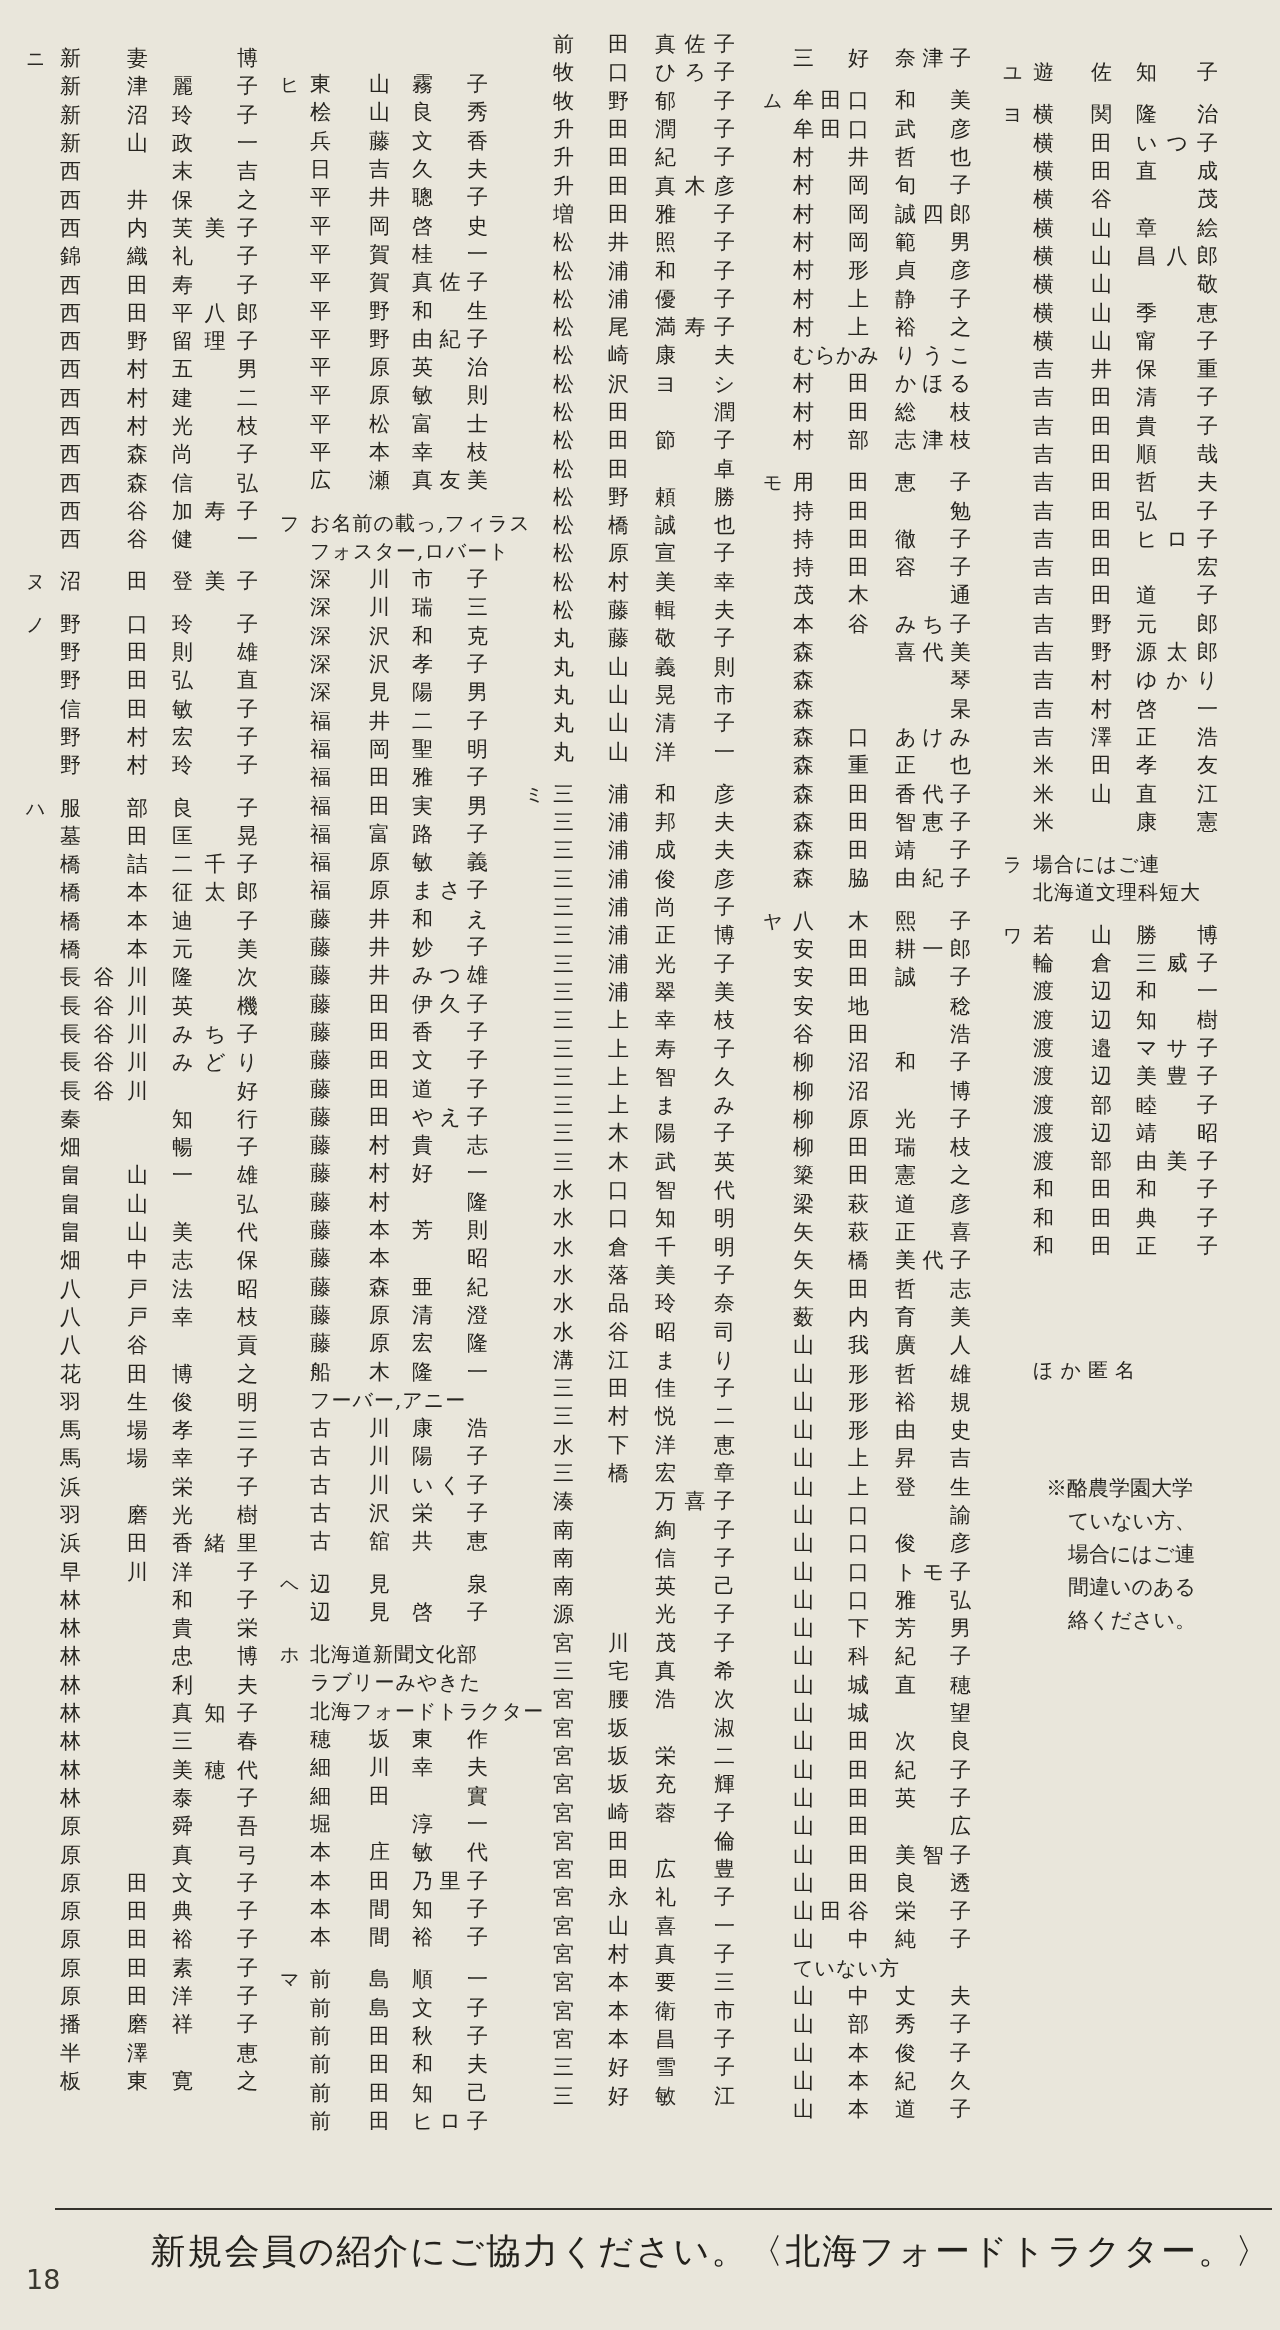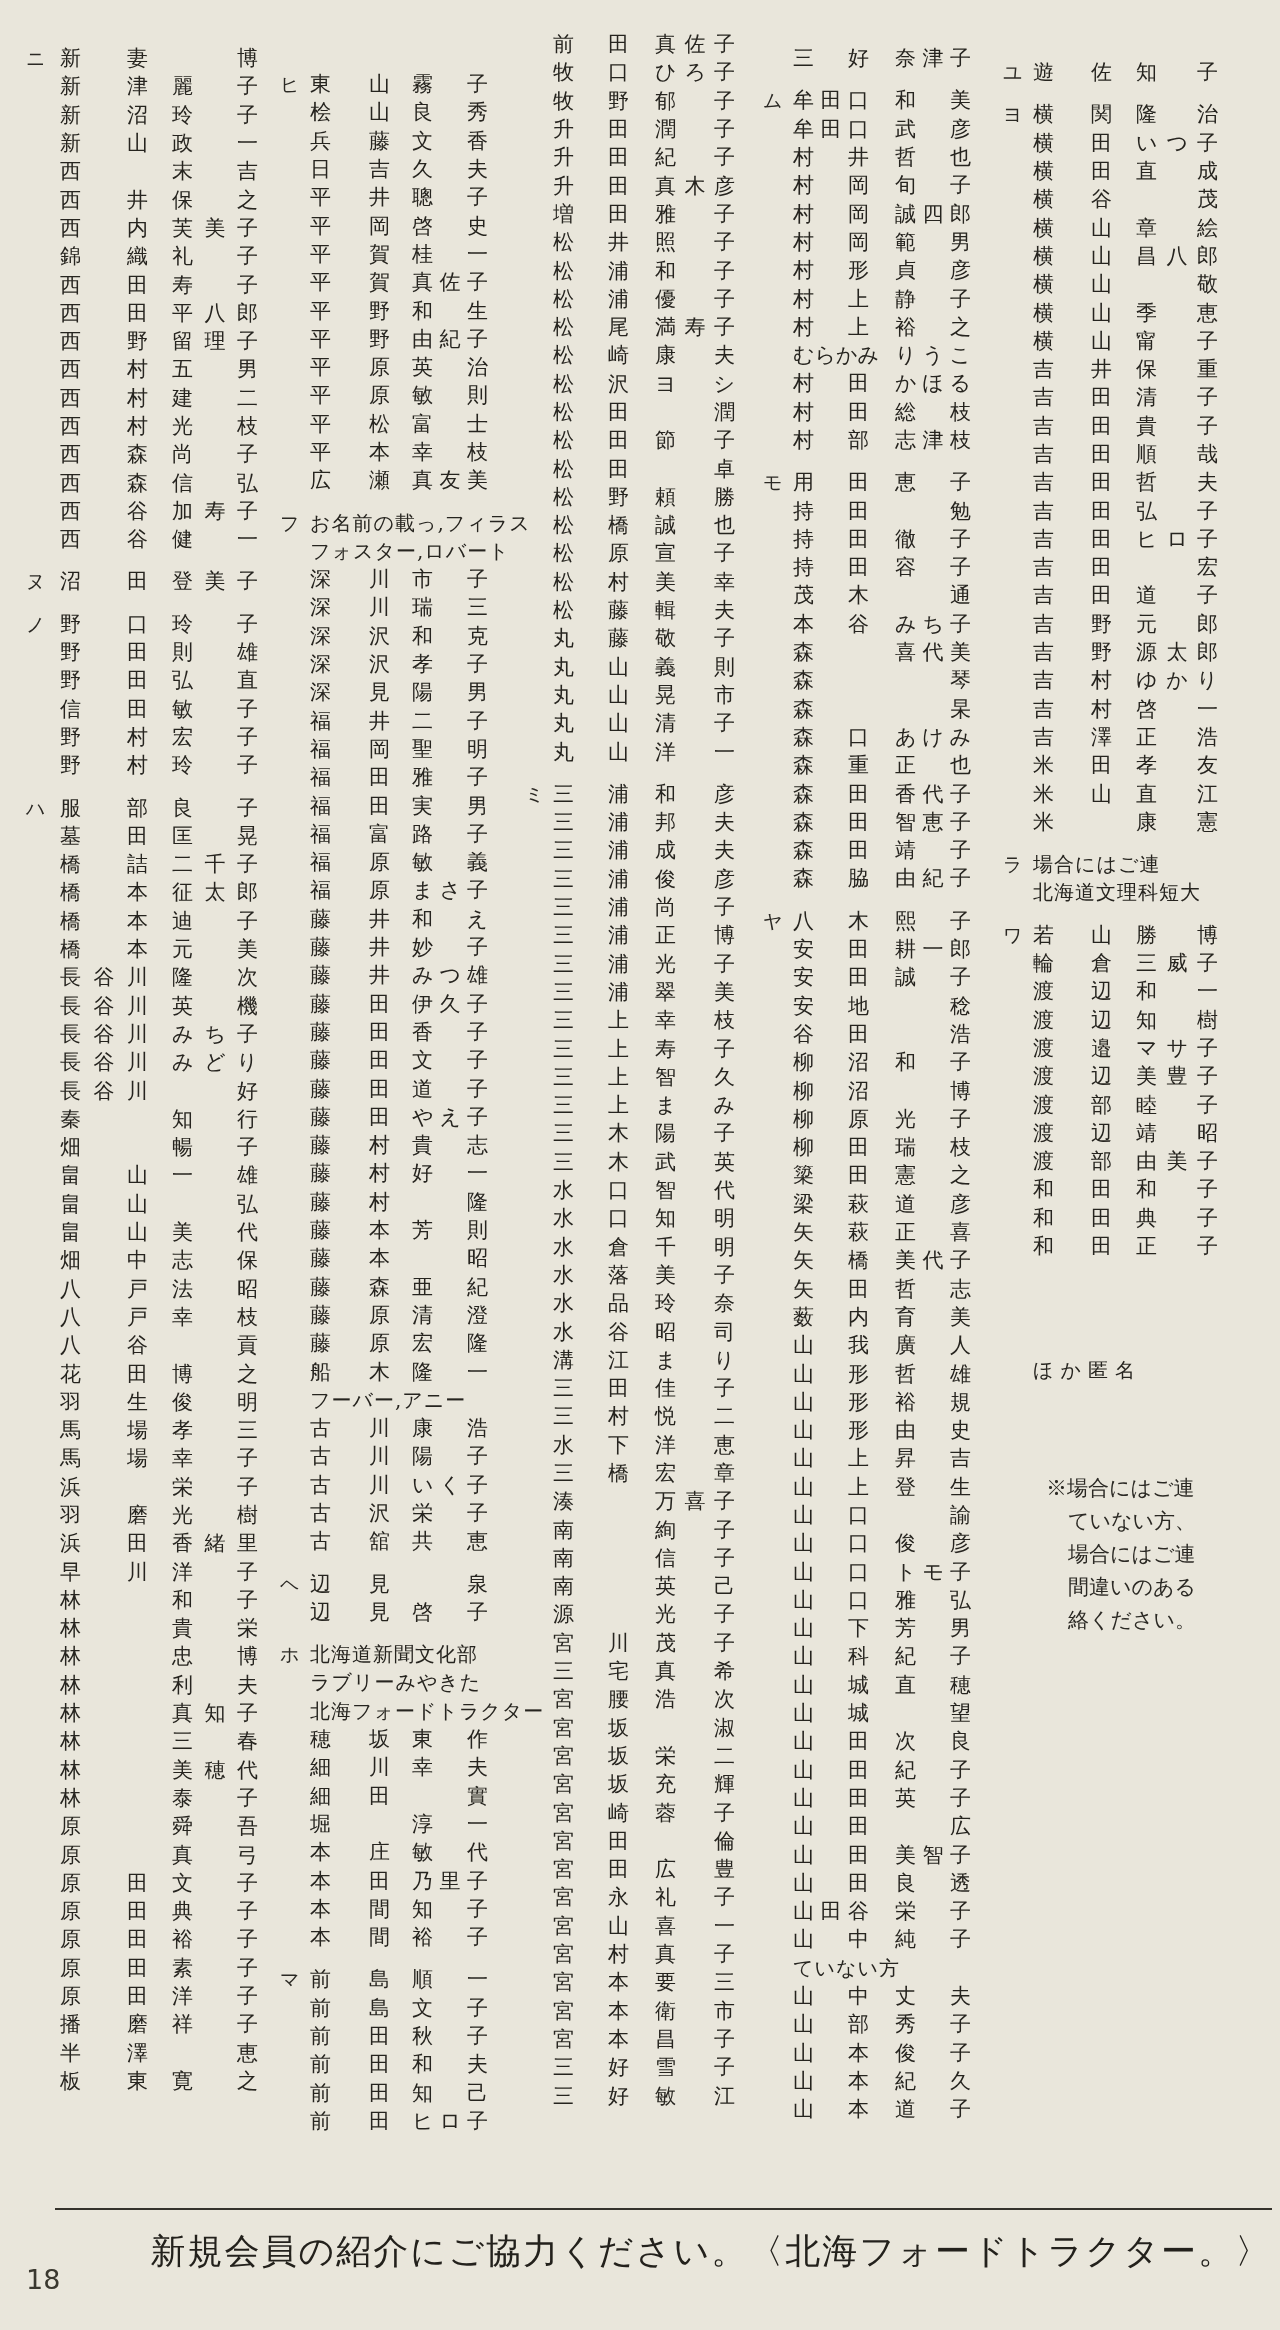--- a/index.html
+++ b/index.html
@@ -28,21 +28,21 @@
   #footer-rule{position:absolute;left:55px;width:1217px;border-top:2px solid #35332c;}
   #footer-text{position:absolute;font-size:35px;letter-spacing:2px;white-space:nowrap;color:#23211c;}
   #page-num{position:absolute;font-size:27px;font-family:"DejaVu Sans","Liberation Sans",sans-serif;color:#3a382f;}
 </style>
 </head>
 <body>
 
 <div id="paper"></div>
 
 <div id="note" style="left:1046px; top:1472px;">
-    <div>※場合にはご連</div>
+    <div>※酪農学園大学</div>
     <div class="cont">ていない方、</div>
     <div class="cont">場合にはご連</div>
     <div class="cont">間違いのある</div>
     <div class="cont">絡ください。</div>
   </div>
 
 <div id="footer-rule" style="top:2208px;"></div>
 <div id="footer-text" style="right:8px; top:2228px;">新規会員の紹介にご協力ください。〈北海フォードトラクター。〉</div>
 <div id="page-num" style="left:26px; top:2264px;">18</div>
 

